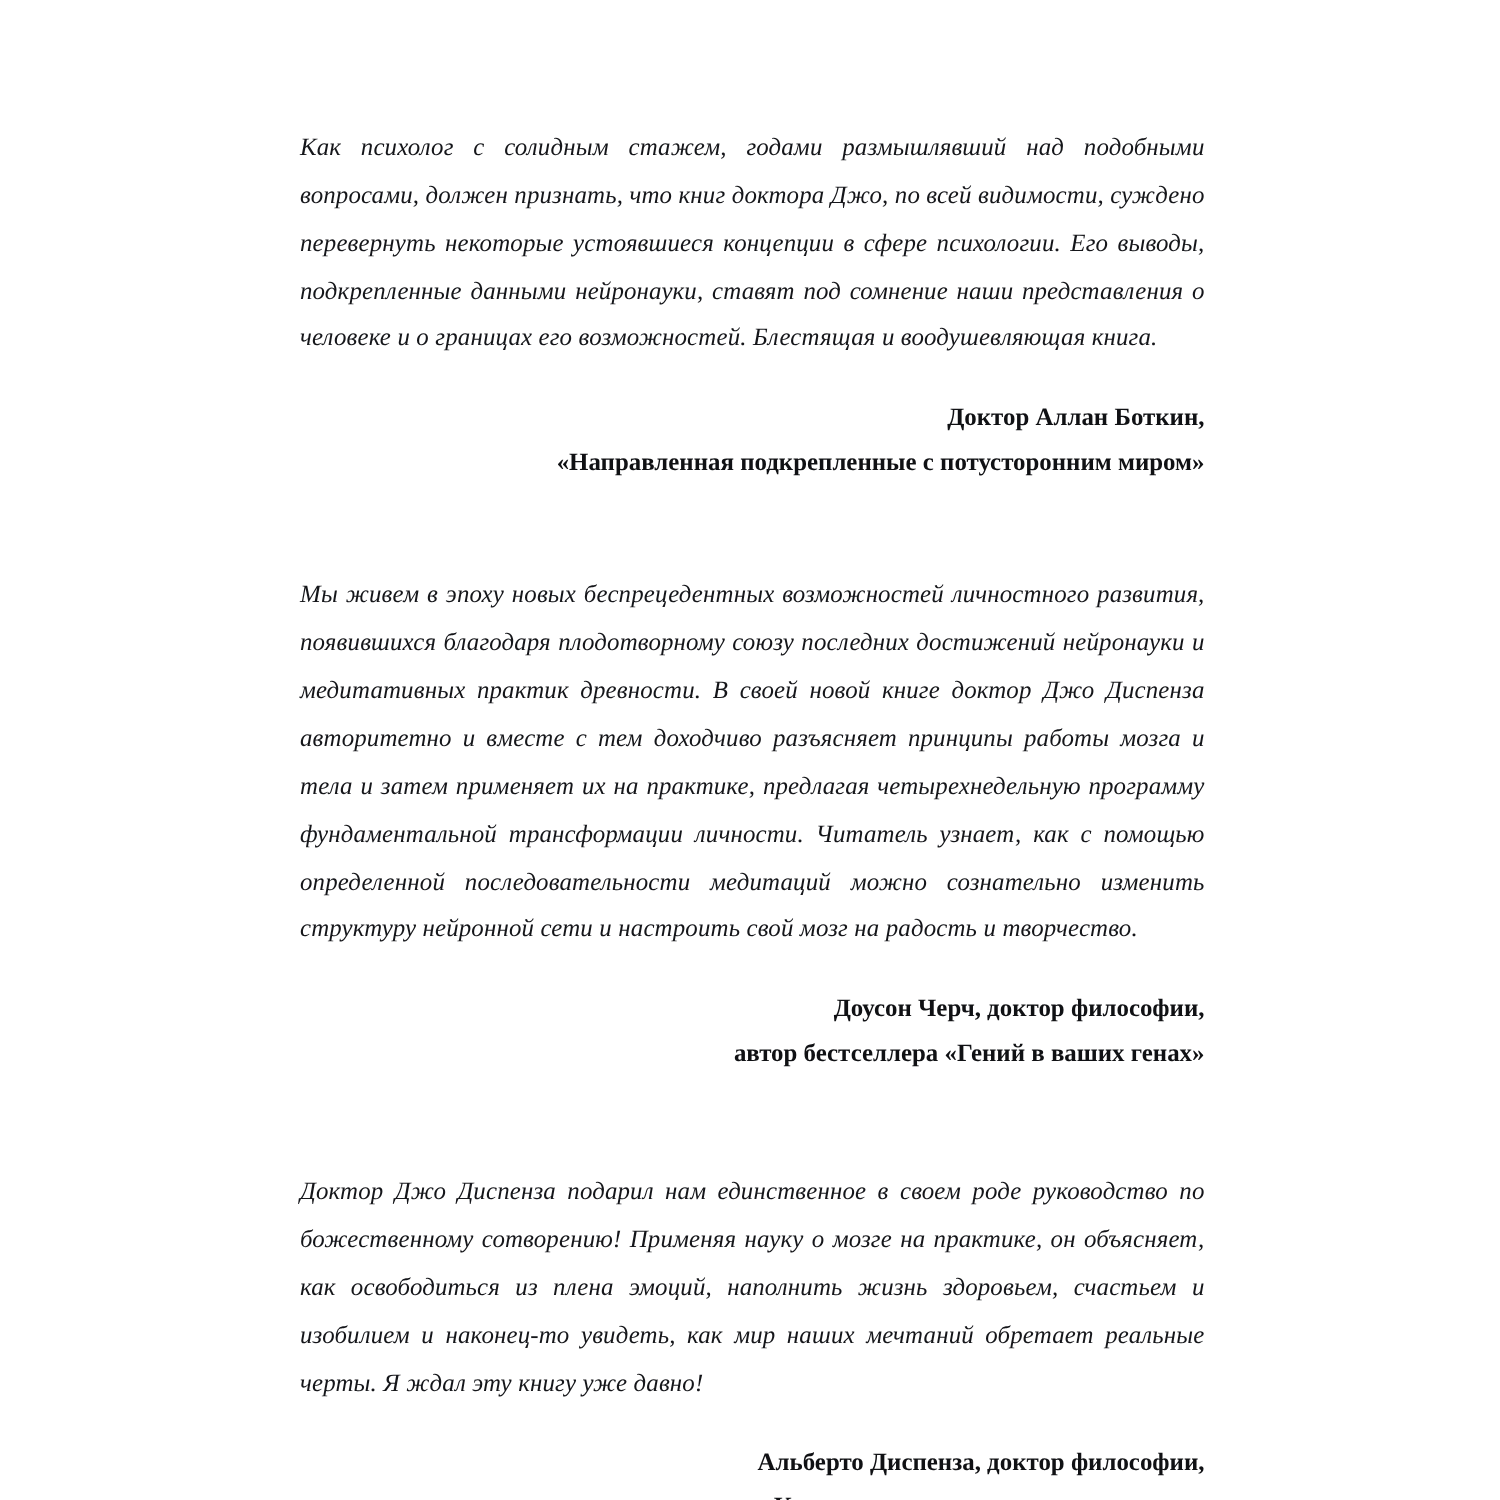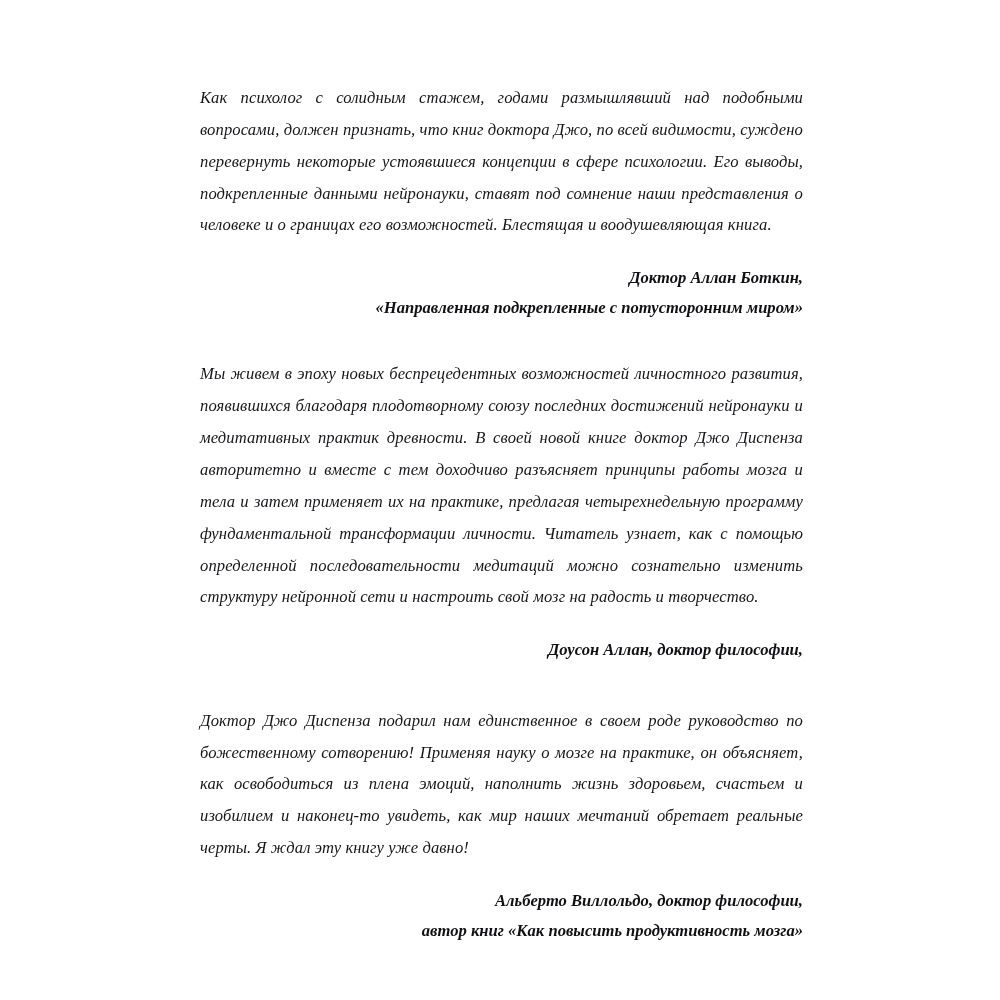--- a/index.html
+++ b/index.html
@@ -32,31 +32,30 @@
     font-style: italic;
     font-size: 16.6px;
     line-height: 1.92;
     text-align: justify;
     text-justify: inter-word;
     margin: 0 0 6px 0;
     letter-spacing: 0.1px;
     color: #15161a;
   }
   .quote.second {
-    margin-top: 18px;
+    margin-top: 40px;
     font-style: italic;
   }
   .attribution {
     text-align: right;
     font-weight: bold;
     font-size: 16.6px;
     line-height: 1.78;
     margin: 22px 0 0 0;
     color: #101114;
-    font-style: italic;
   }
   .attribution .line {
     display: block;
   }
   .block {
     margin-bottom: 0;
   }
   .spacer-a { height: 18px; }
   .spacer-b { height: 22px; }
 </style>
@@ -72,29 +71,30 @@
         <span class="line">Доктор Аллан Боткин,</span>
         <span class="line">«Направленная подкрепленные с потусторонним миром»</span>
       </div>
     </div>
 
     <div class="spacer-a"></div>
 
     <div class="block">
       <p class="quote second">Мы живем в эпоху новых беспрецедентных возможностей личностного развития, появившихся благодаря плодотворному союзу последних достижений нейронауки и медитативных практик древности. В своей новой книге доктор Джо Диспенза авторитетно и вместе с тем доходчиво разъясняет принципы работы мозга и тела и затем применяет их на практике, предлагая четырехнедельную программу фундаментальной трансформации личности. Читатель узнает, как с помощью определенной последовательности медитаций можно сознательно изменить структуру нейронной сети и настроить свой мозг на радость и творчество.</p>
       <div class="attribution">
-        <span class="line">Доусон Аллан, доктор философии,</span>
+        <span class="line">Доусон Черч, доктор философии,</span>
+        <span class="line">автор бестселлера «Гений в ваших генах»</span>
       </div>
     </div>
 
     <div class="spacer-b"></div>
 
     <div class="block">
       <p class="quote second">Доктор Джо Диспенза подарил нам единственное в своем роде руководство по божественному сотворению! Применяя науку о мозге на практике, он объясняет, как освободиться из плена эмоций, наполнить жизнь здоровьем, счастьем и изобилием и наконец-то увидеть, как мир наших мечтаний обретает реальные черты. Я ждал эту книгу уже давно!</p>
       <div class="attribution">
-        <span class="line">Альберто Виллольдо, доктор философии,</span>
+        <span class="line">Альберто Диспенза, доктор философии,</span>
         <span class="line">автор книг «Как повысить продуктивность мозга»</span>
 
       </div>
     </div>
 
   </div>
 </div>
 
 </body></html>

